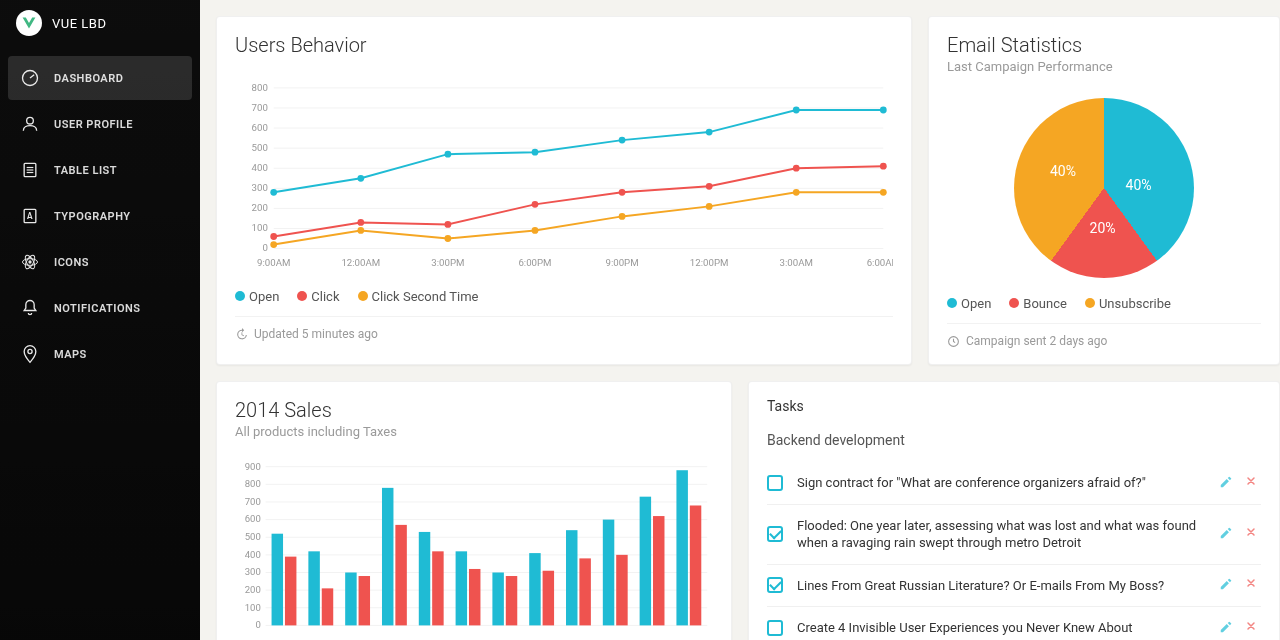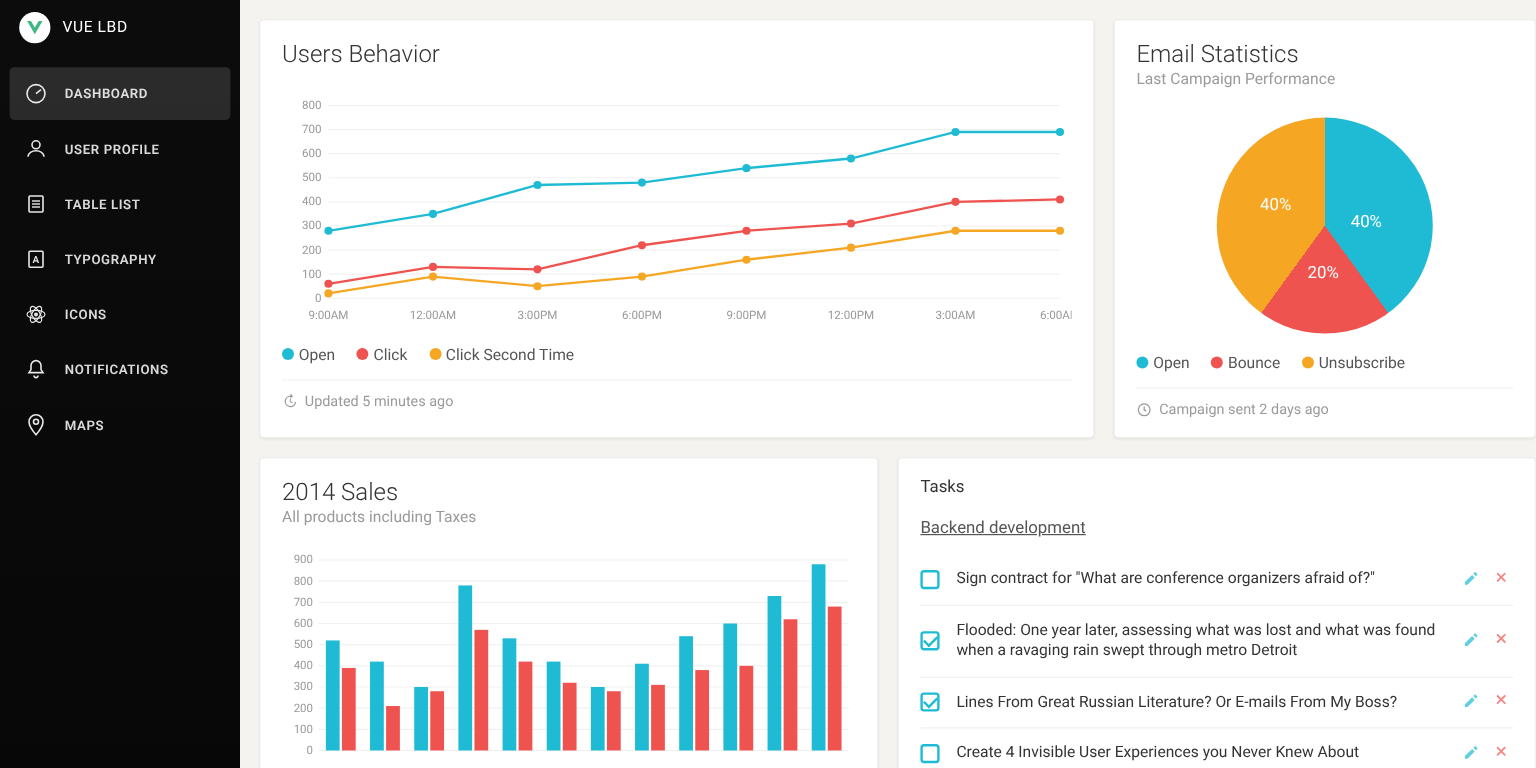--- a/index.html
+++ b/index.html
@@ -21,21 +21,21 @@
 .card-foot { display: flex; align-items: center; gap: 6px; font-size: 12px; color: #9a9a9a; margin-top: 12px; border-top: 1px solid rgba(0,0,0,0.05); padding-top: 10px; }
 .legend { display: flex; gap: 18px; font-size: 13px; color: #555; margin-top: 14px; align-items: center; }
 .dot { width: 10px; height: 10px; border-radius: 50%; display: inline-block; margin-right: 4px; }
 .chart-line { height: 200px; margin-top: 18px; position: relative; }
 .chart-line svg { width: 100%; height: 100%; }
 .chart-bar { height: 180px; margin-top: 18px; }
 .chart-bar svg { width: 100%; height: 100%; }
 .pie-wrap { display: flex; justify-content: center; margin: 24px 0 18px; }
 .pie { width: 180px; height: 180px; border-radius: 50%; position: relative; background: conic-gradient(#1fbbd4 0deg 144deg, #ef534f 144deg 216deg, #f5a623 216deg 360deg); }
 .pie .lbl { position: absolute; font-size: 14px; color: #fff; }
-.tasks-sub { font-size: 14px; color: #555; margin-top: 18px; margin-bottom: 14px; text-decoration: underline; }
+.tasks-sub { font-size: 14px; color: #555; margin-top: 18px; margin-bottom: 14px; }
 .task-list { display: flex; flex-direction: column; }
 .task { display: flex; align-items: center; gap: 14px; padding: 12px 0; border-top: 1px solid rgba(0,0,0,0.06); font-size: 13px; color: #333; }
 .task:first-child { border-top: none; }
 .chk { width: 16px; height: 16px; border: 2px solid #1fbbd4; border-radius: 3px; flex-shrink: 0; display: flex; align-items: center; justify-content: center; cursor: pointer; }
 .chk.checked::after { content: ""; width: 9px; height: 5px; border-left: 2px solid #1fbbd4; border-bottom: 2px solid #1fbbd4; transform: rotate(-45deg) translate(1px,-1px); }
 .task-text { flex: 1; line-height: 1.35; }
 .task-actions { display: flex; gap: 10px; }
 .act-btn { width: 16px; height: 16px; cursor: pointer; opacity: .7; }
 .axis-label { font-size: 10px; fill: #999; }
 .grid-line { stroke: rgba(0,0,0,0.06); stroke-width: 1; }

